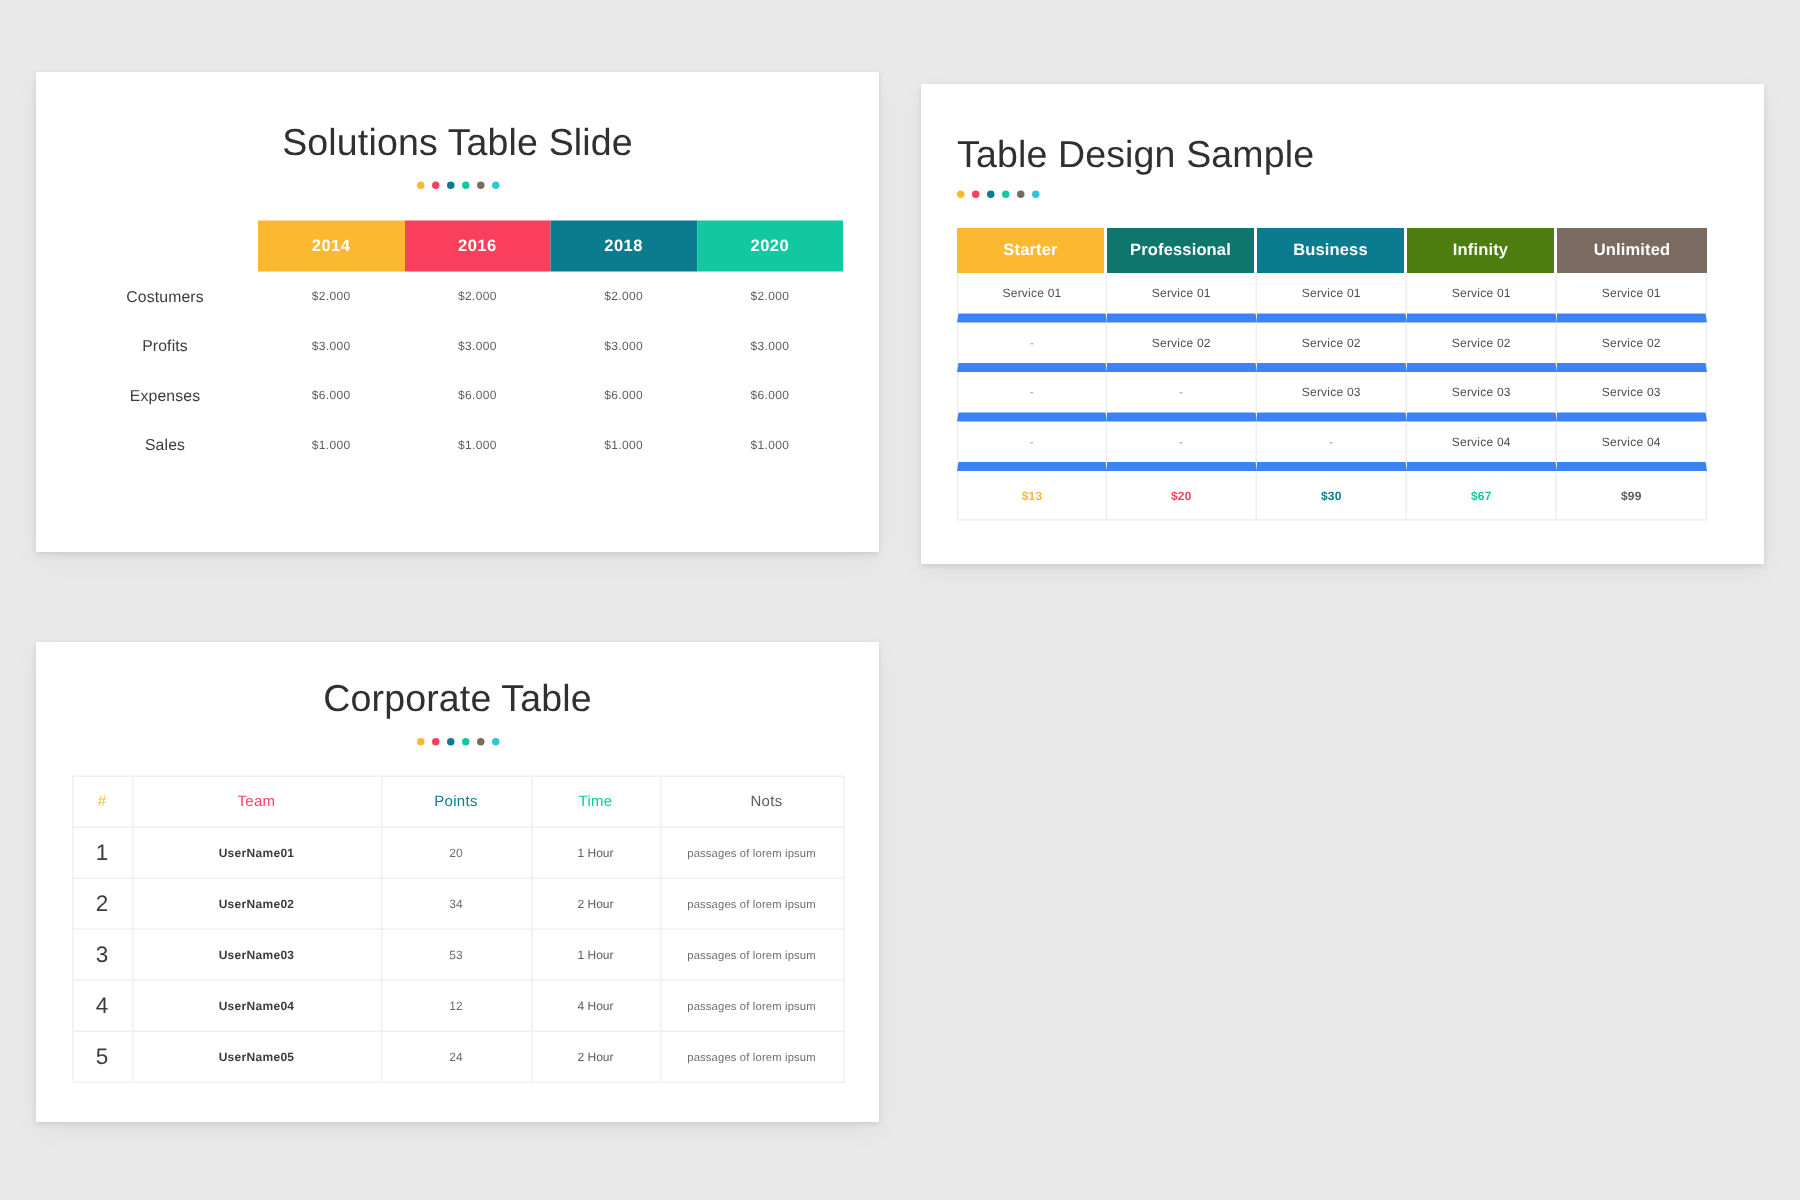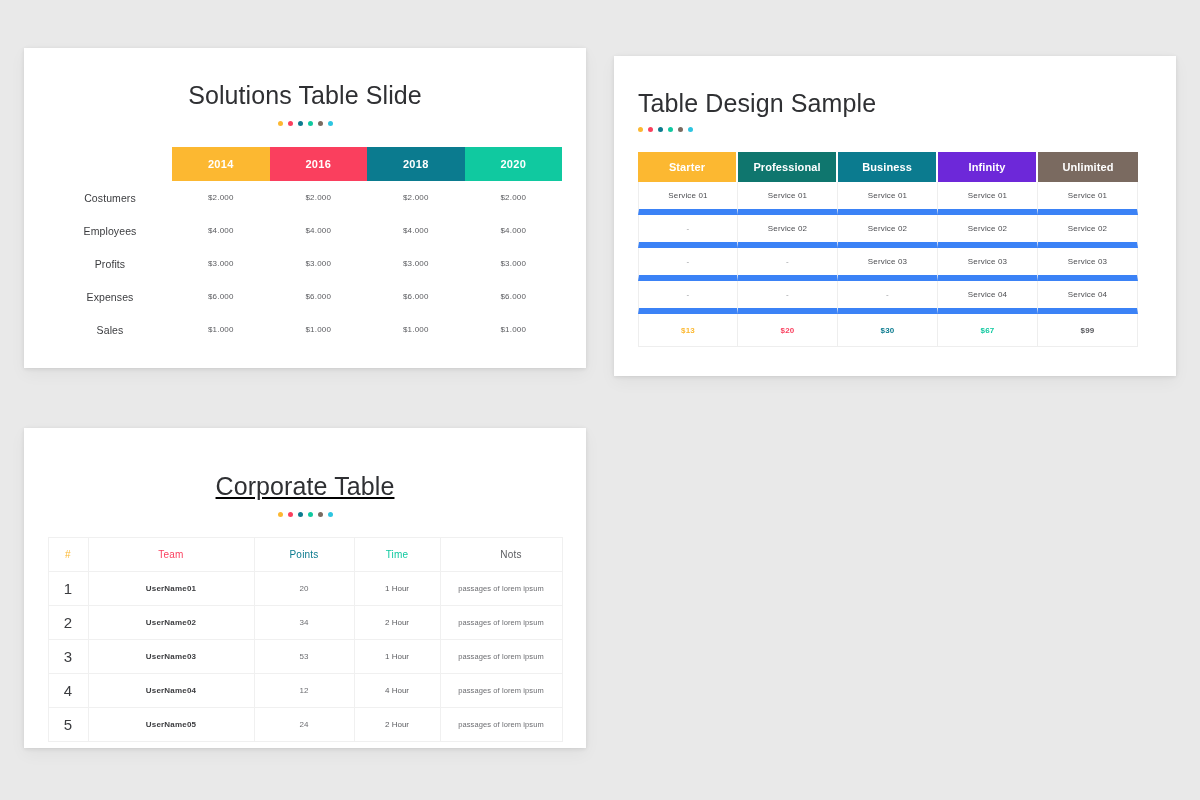--- a/index.html
+++ b/index.html
@@ -126,21 +126,21 @@
     letter-spacing: 0.15px;
     border-right: 1px solid #eeeeee;
     border-bottom: 6px solid #3b82f6;
   }
   .dsn-table tbody tr td:first-child { border-left: 1px solid #eeeeee; }
   .dsn-table tbody tr:last-child td  { border-bottom: 1px solid #eeeeee; }
   .dsn-table tbody td.dash { color: #9a9b9e; }
   .price { font-size: 9px; font-weight: bold; letter-spacing: 0.2px; }
 
   
-  #slide-corporate .head-wrap { padding-top: 44px; text-decoration: underline; }
+  #slide-corporate .head-wrap { padding-top: 24px; }
   #slide-corporate .dots { margin-top: 11px; }
 
   .corp-table {
     margin: 20px auto 0;
     width: 514px;
     border-collapse: collapse;
     table-layout: fixed;
   }
   .corp-table col.c-num   { width: 40px; }
   .corp-table col.c-team  { width: 166px; }
@@ -206,27 +206,20 @@
       </thead>
       <tbody>
         <tr>
           <td class="sol-row-label">Costumers</td>
           <td class="sol-val">$2.000</td>
           <td class="sol-val">$2.000</td>
           <td class="sol-val">$2.000</td>
           <td class="sol-val">$2.000</td>
         </tr>
         <tr>
-          <td class="sol-row-label">Employees</td>
-          <td class="sol-val">$4.000</td>
-          <td class="sol-val">$4.000</td>
-          <td class="sol-val">$4.000</td>
-          <td class="sol-val">$4.000</td>
-        </tr>
-        <tr>
           <td class="sol-row-label">Profits</td>
           <td class="sol-val">$3.000</td>
           <td class="sol-val">$3.000</td>
           <td class="sol-val">$3.000</td>
           <td class="sol-val">$3.000</td>
         </tr>
         <tr>
           <td class="sol-row-label">Expenses</td>
           <td class="sol-val">$6.000</td>
           <td class="sol-val">$6.000</td>
@@ -256,21 +249,21 @@
         <span class="dot" style="background: rgb(46, 197, 224);"></span>
       </div>
     </div>
 
     <table class="dsn-table">
       <thead>
         <tr>
           <th style="background: rgb(252, 184, 49);">Starter</th>
           <th style="background: #0f766e;">Professional</th>
           <th style="background: rgb(11, 123, 143);">Business</th>
-          <th style="background: #6d28d9;">Infinity</th>
+          <th style="background: #4d7c0f;">Infinity</th>
           <th style="background: rgb(122, 106, 96);">Unlimited</th>
         </tr>
       </thead>
       <tbody>
         <tr>
           <td>Service 01</td>
           <td>Service 01</td>
           <td>Service 01</td>
           <td>Service 01</td>
           <td>Service 01</td>

